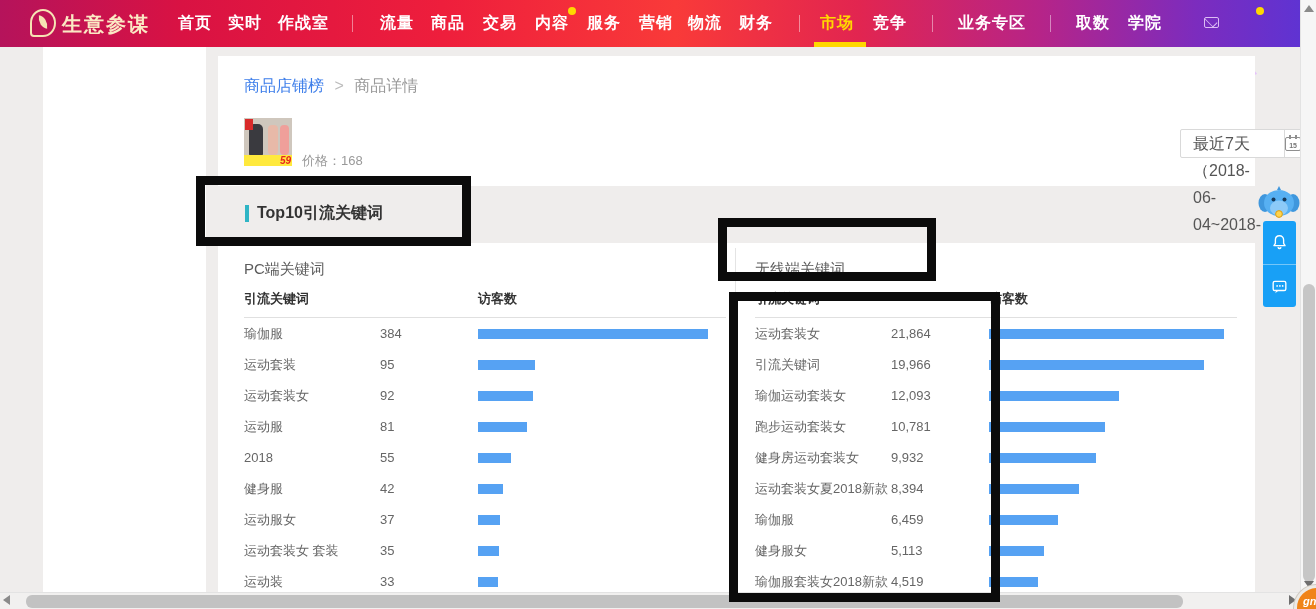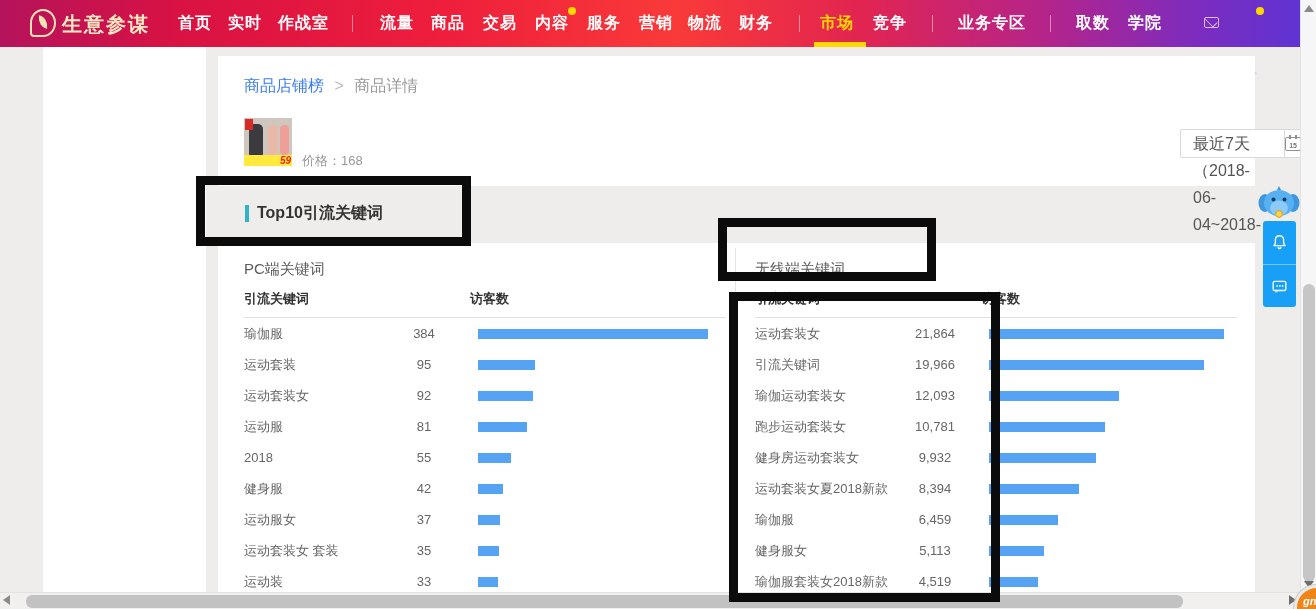--- a/index.html
+++ b/index.html
@@ -66,24 +66,24 @@
   #pc-label { left:244px; }
   #wl-label { left:755px; }
   #col-divider { position:absolute; left:735px; top:248px; width:1px; height:344px; background:#e4e4e4; }
 
   
   .ktable { position:absolute; top:290px; width:482px; }
   #pc-table { left:244px; }
   #wl-table { left:755px; }
   .thead { display:flex; height:28px; border-bottom:1px solid #e0e0e0; font-size:13px; font-weight:bold; color:#333; }
   .thead .hk { width:224px; }
-  .thead .hv { margin-left:2px; }
+  .thead .hv { margin-left:10px; }
   .trow { display:flex; align-items:center; height:31px; font-size:13px; color:#666; }
   .tk { width:136px; white-space:nowrap; overflow:hidden; }
-  .tv { width:88px; text-align:center; }
+  .tv { width:88px; text-align:left; }
   .tbar-wrap { margin-left:10px; flex:1; }
   .tbar { display:block; height:10px; background:#56a2f3; }
 
   
   .anno { position:absolute; border:9px solid #0b0b0b; background:transparent; z-index:50; pointer-events:none; }
   #anno1 { left:196px; top:176px; width:275px; height:70px; }
   #anno2 { left:718px; top:218px; width:218px; height:63px; }
   #anno3 { left:729px; top:292px; width:271px; height:310px; }
 
   

